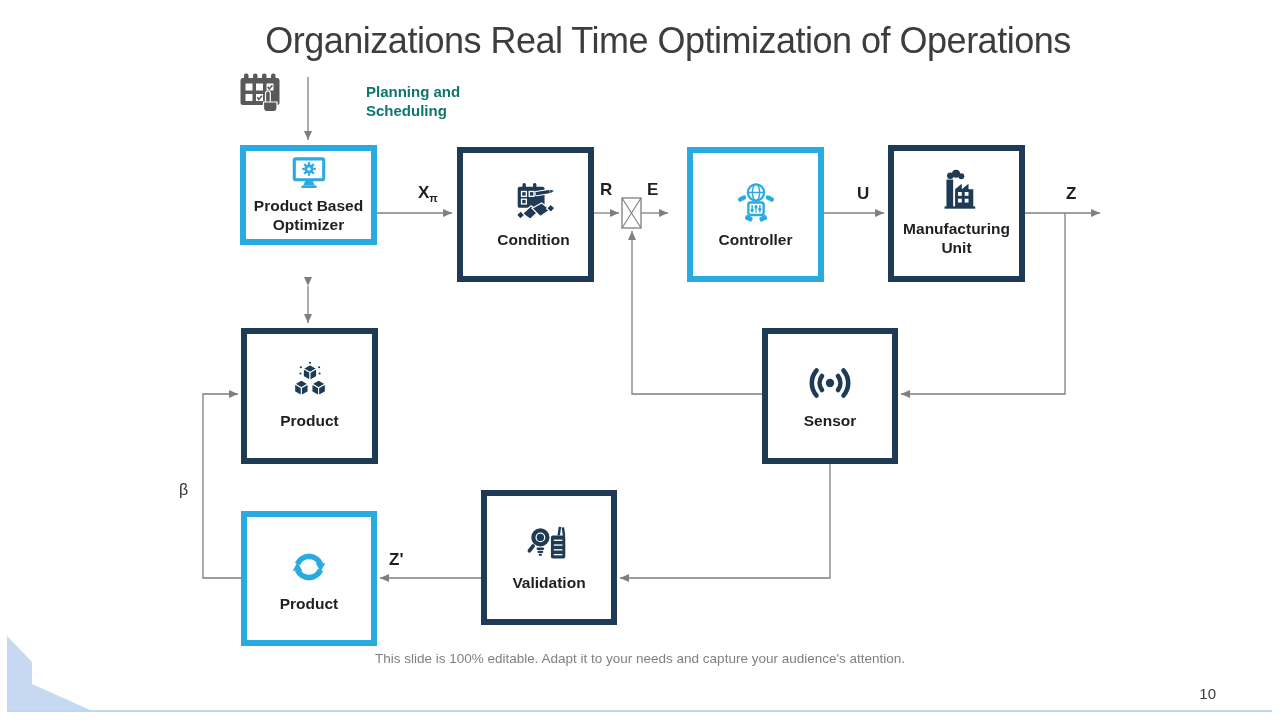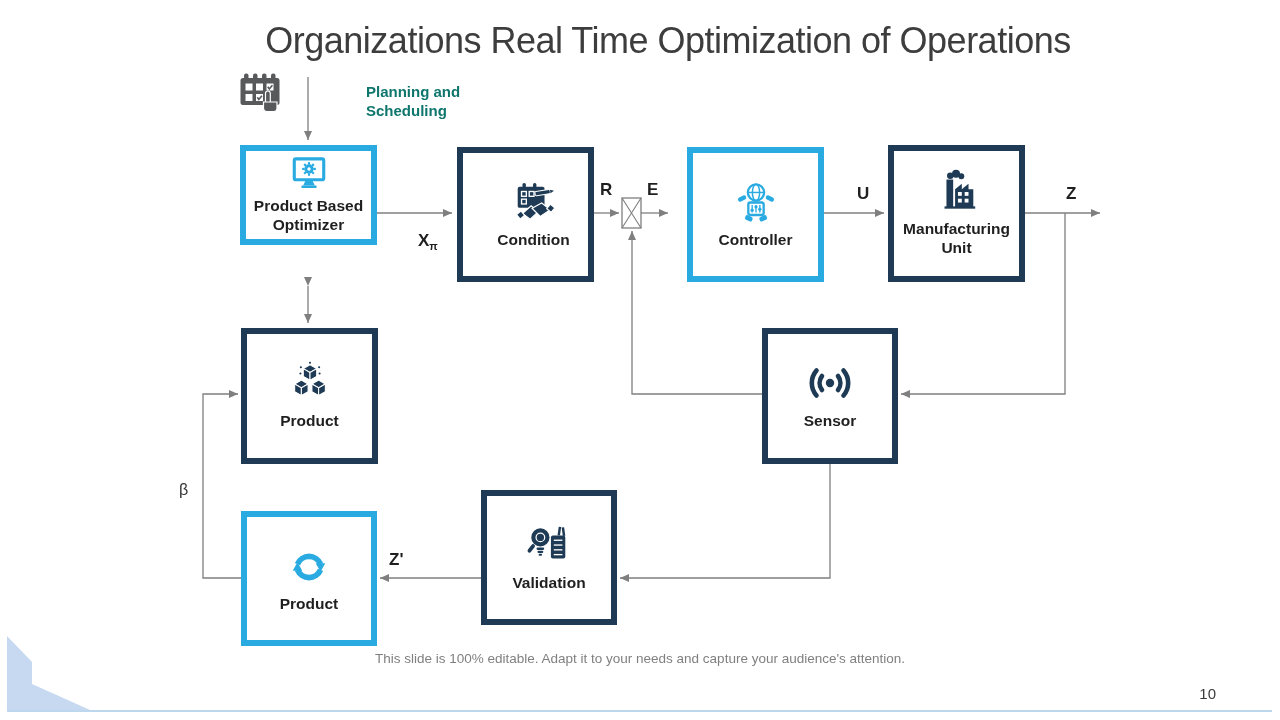--- a/index.html
+++ b/index.html
@@ -249,21 +249,21 @@
       <g stroke="#ffffff" stroke-width="1.4">
         <line x1="29" y1="18" x2="38" y2="18"></line>
           <line x1="29" y1="23" x2="38" y2="23"></line>
         <line x1="29" y1="28" x2="38" y2="28"></line>
           <line x1="29" y1="33" x2="38" y2="33"></line>
       </g>
     </svg>
     <div class="label">Validation</div>
   </div>
 
-  <div class="signal" style="left:418px;top:183px;margin-top:48px;"><span>X</span><sub>π</sub></div>
+  <div class="signal" style="left:418px;top:183px;"><span>X</span><sub>π</sub></div>
   <div class="signal" style="left:600px;top:180px;">R</div>
   <div class="signal" style="left:647px;top:180px;">E</div>
   <div class="signal" style="left:857px;top:184px;">U</div>
   <div class="signal" style="left:1066px;top:184px;">Z</div>
   <div class="signal" style="left:389px;top:550px;">Z'</div>
   <div class="signal beta" style="left:179px;top:481px;">β</div>
 
   <div class="footer">This slide is 100% editable. Adapt it to your needs and capture your audience's attention.</div>
   <div class="page-number">10</div>
 

